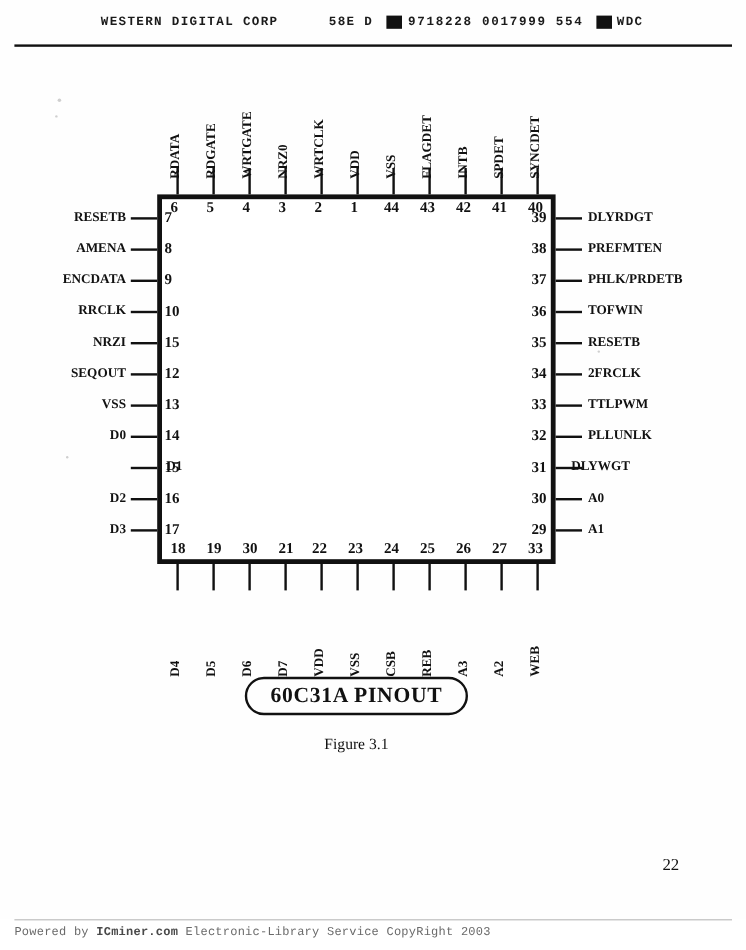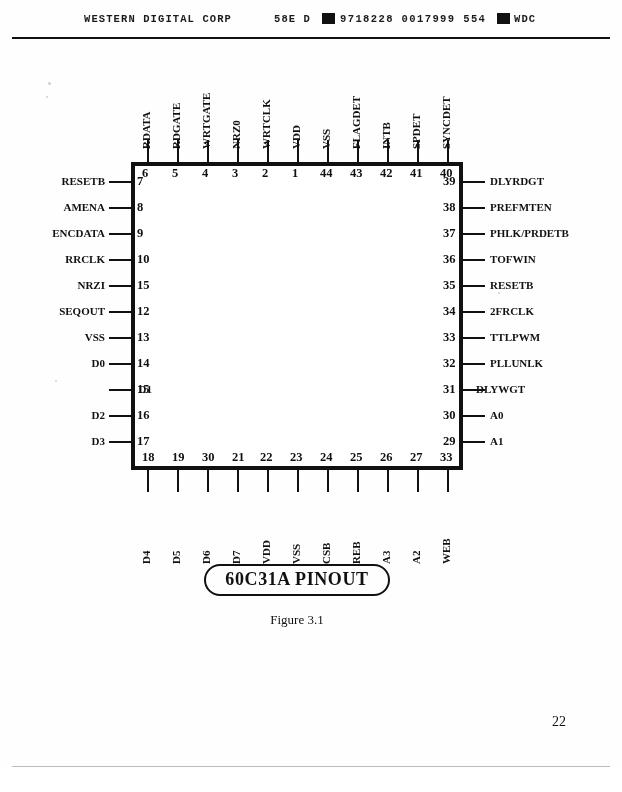--- a/index.html
+++ b/index.html
@@ -417,15 +417,16 @@
     <div class="titlebox">
       <span>60C31A  PINOUT</span>
     </div>
     <div class="figure-label">Figure  3.1</div>
   </div>
 
   <div class="pagenum">22</div>
 
   <div class="footer">
     <div class="footer-line"></div>
+    <div class="footer-text"><span>Powered by </span><b>ICminer.com</b><span> Electronic-Library Service CopyRight 2003</span></div>
   </div>
 
 </div>
 
 </body></html>

